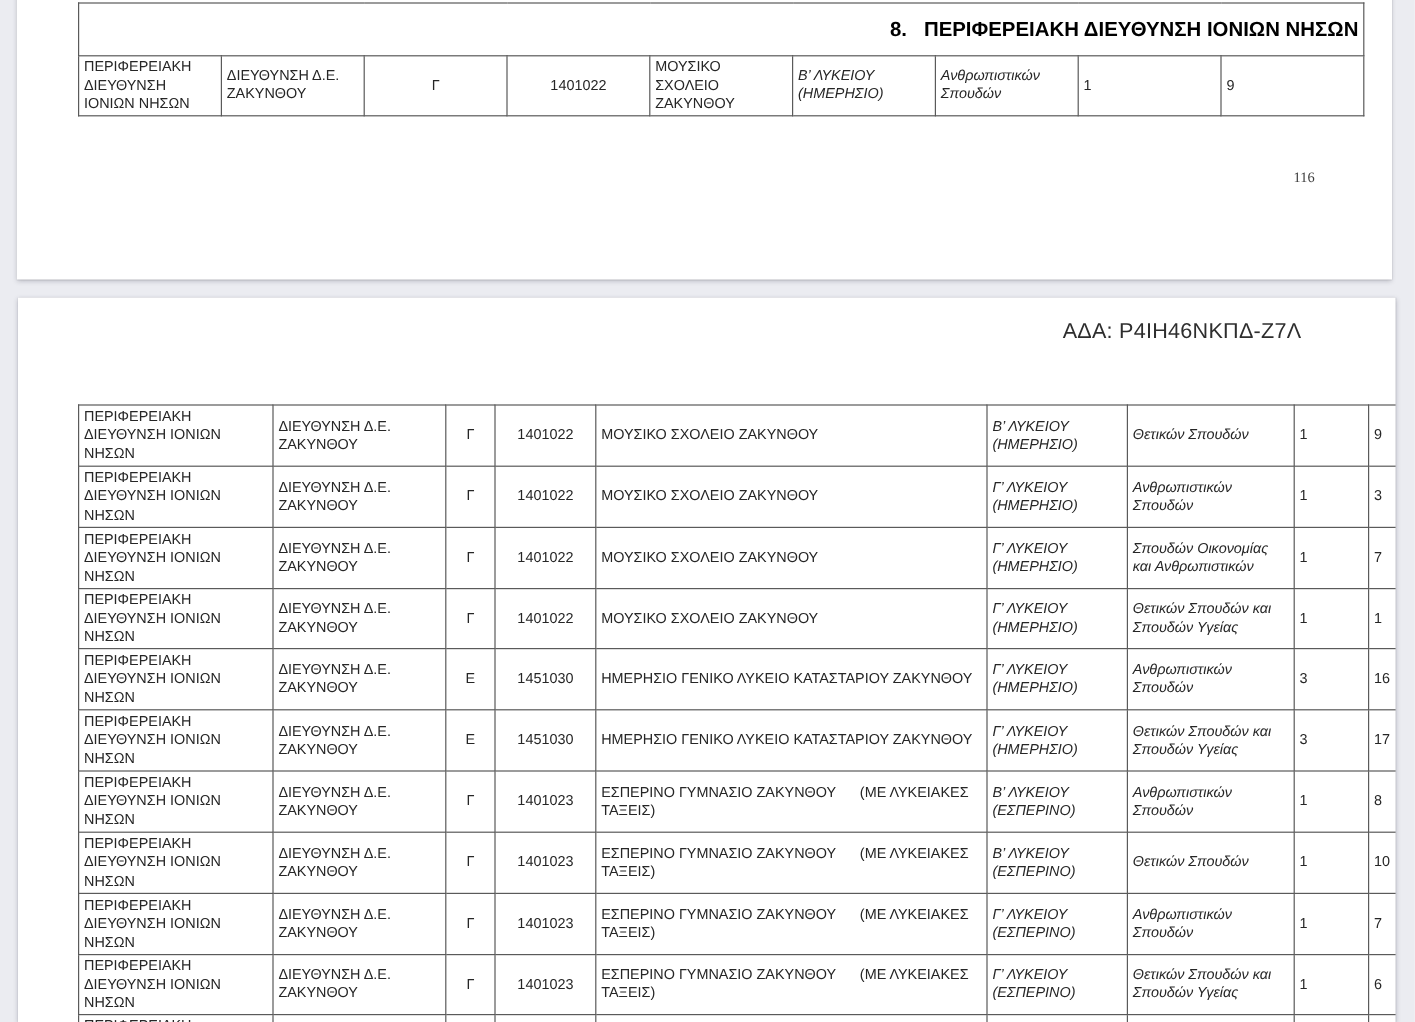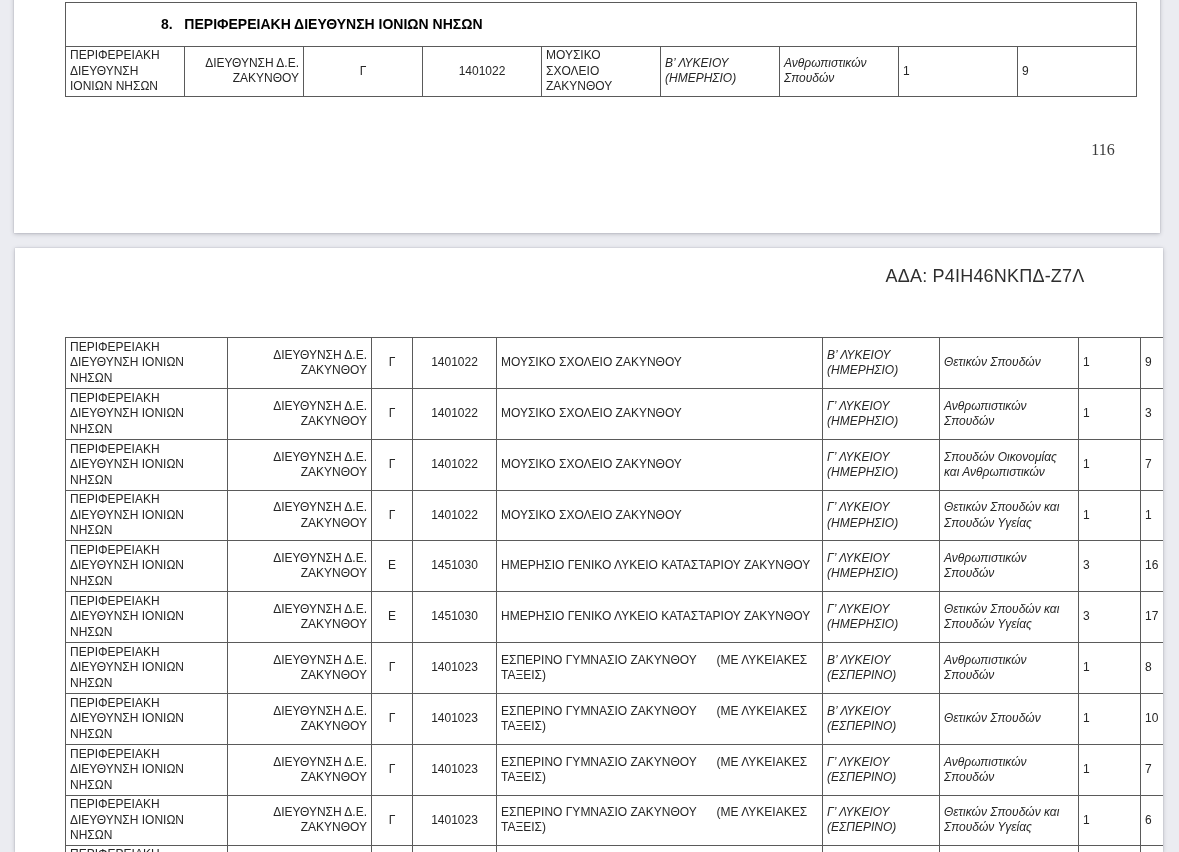--- a/index.html
+++ b/index.html
@@ -20,39 +20,39 @@
     position:absolute;
     font-size:12px;line-height:15.5px;color:#262626;
   }
   #t1{left:51px;top:8px;}
   #t2{left:50px;top:89px;}
   table.doc td, table.doc th{
     border:1px solid #5a5a5a;vertical-align:middle;
     padding:1px 4px;overflow:hidden;
   }
   .c0{width:153px;}
-  .c1{width:135px;text-align:right;}
+  .c1{width:135px;}
   .c2{width:32px;text-align:center;}
   .c3{width:75px;text-align:center;}
   .c4{width:317px;font-size:12px;white-space:pre-wrap;}
   .c5{width:108px;font-style:italic;}
   .c6{width:130px;font-style:italic;}
   .c7{width:53px;padding-left:8px;}
   .c8{width:69px;padding-left:9px;}
   #t1 .heading-cell{
-    font-weight:bold;text-align:left;padding-left:95px;height:41px;
-    white-space:pre-wrap;font-size:14px;color:#000;
+    font-weight:bold;text-align:right;padding-left:95px;height:41px;
+    white-space:pre-wrap;font-size:17px;color:#000;
   }
   #t2 tr{height:51px;}
   #t2 tr:nth-child(4){height:50px;}
   #t2 tr:nth-child(10){height:47px;}
   #t2 tr.partial{height:50px;vertical-align:top;}
   #page-number{
-    position:absolute;left:1064px;top:147px;width:50px;text-align:center;
-    font-family:"Liberation Serif", serif;font-size:16px;color:#3c3c3c;
+    position:absolute;left:1064px;top:147px;width:50px;text-align:left;
+    font-family:"Liberation Serif", serif;font-size:12px;color:#3c3c3c;
   }
   #ada-line{
     position:absolute;left:770px;top:18px;width:400px;text-align:center;
     font-size:18px;color:#2e2e2e;letter-spacing:0.2px;
   }
 </style>
 </head>
 <body>
 
 <div class="page" id="page1">

